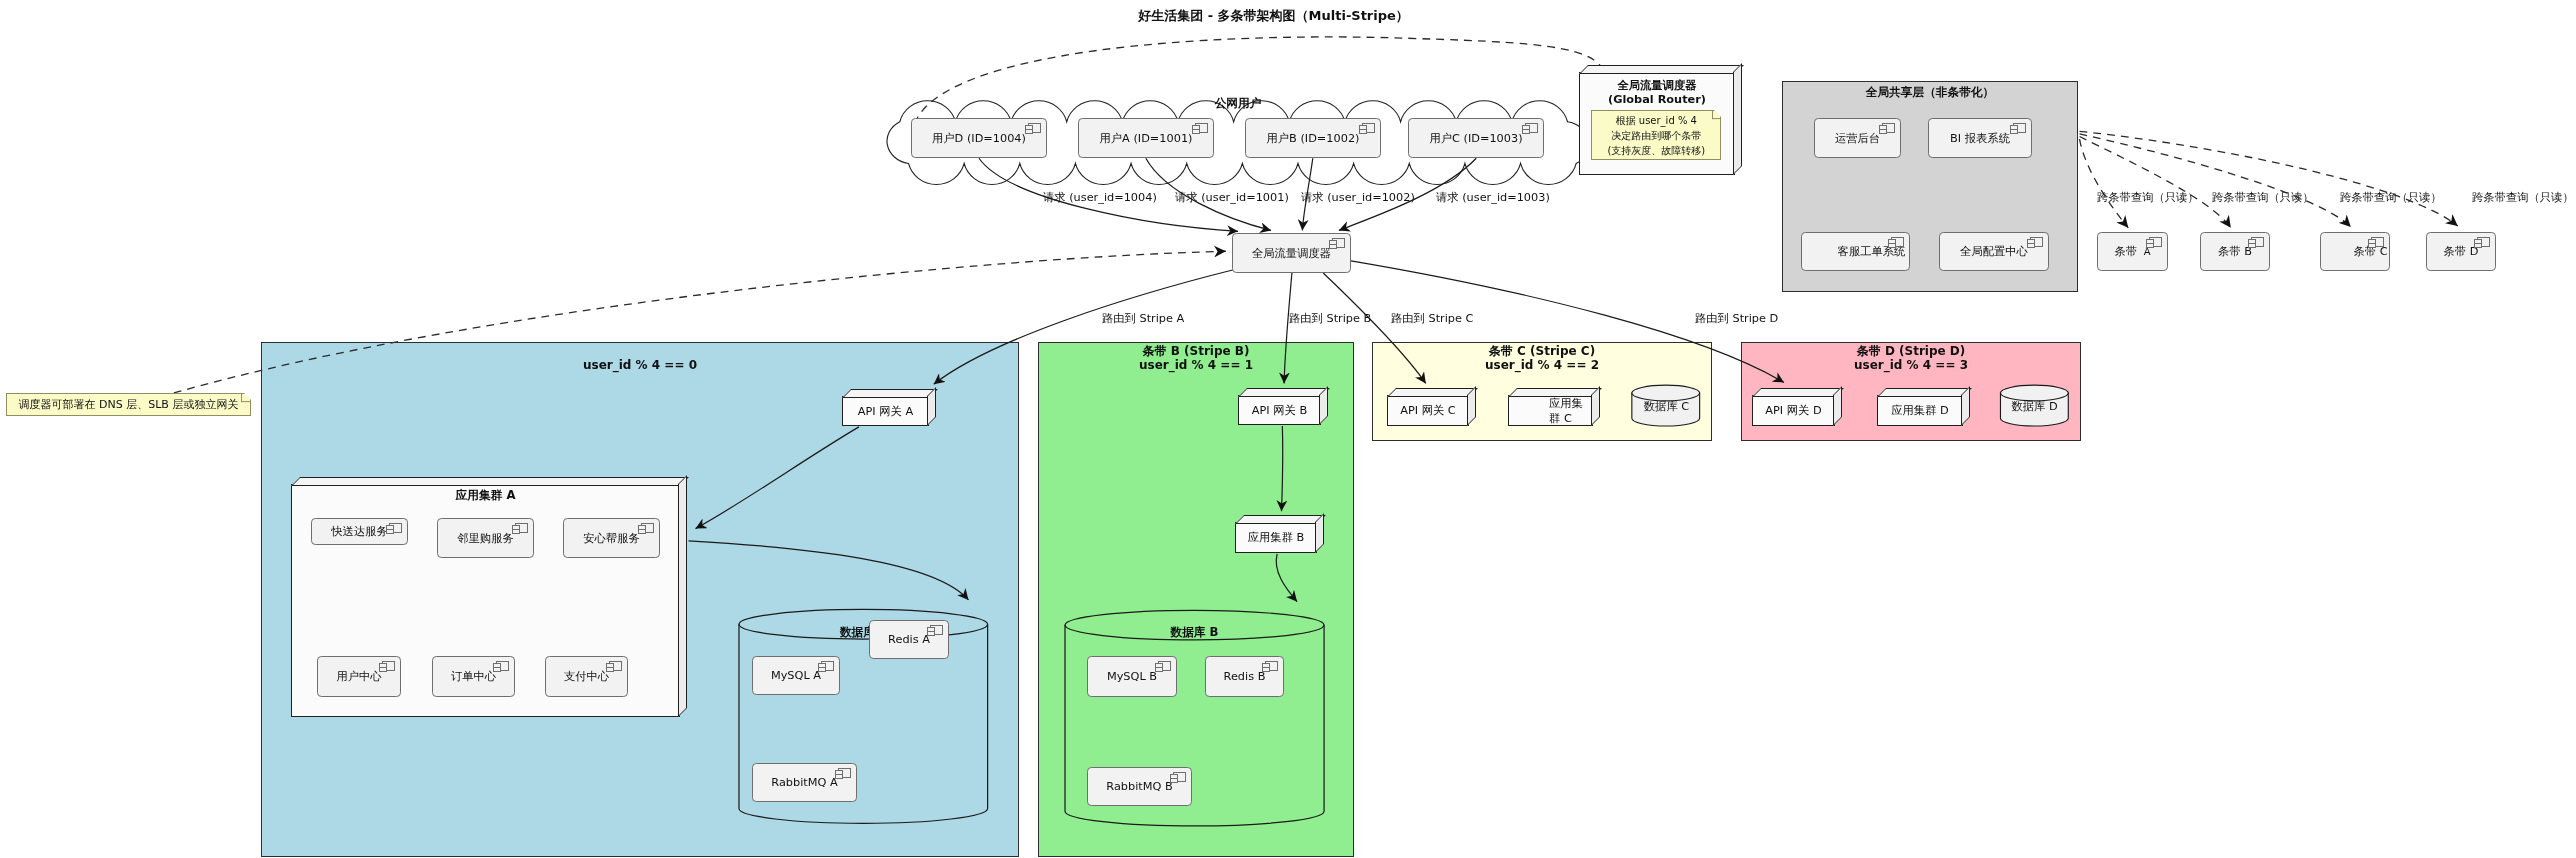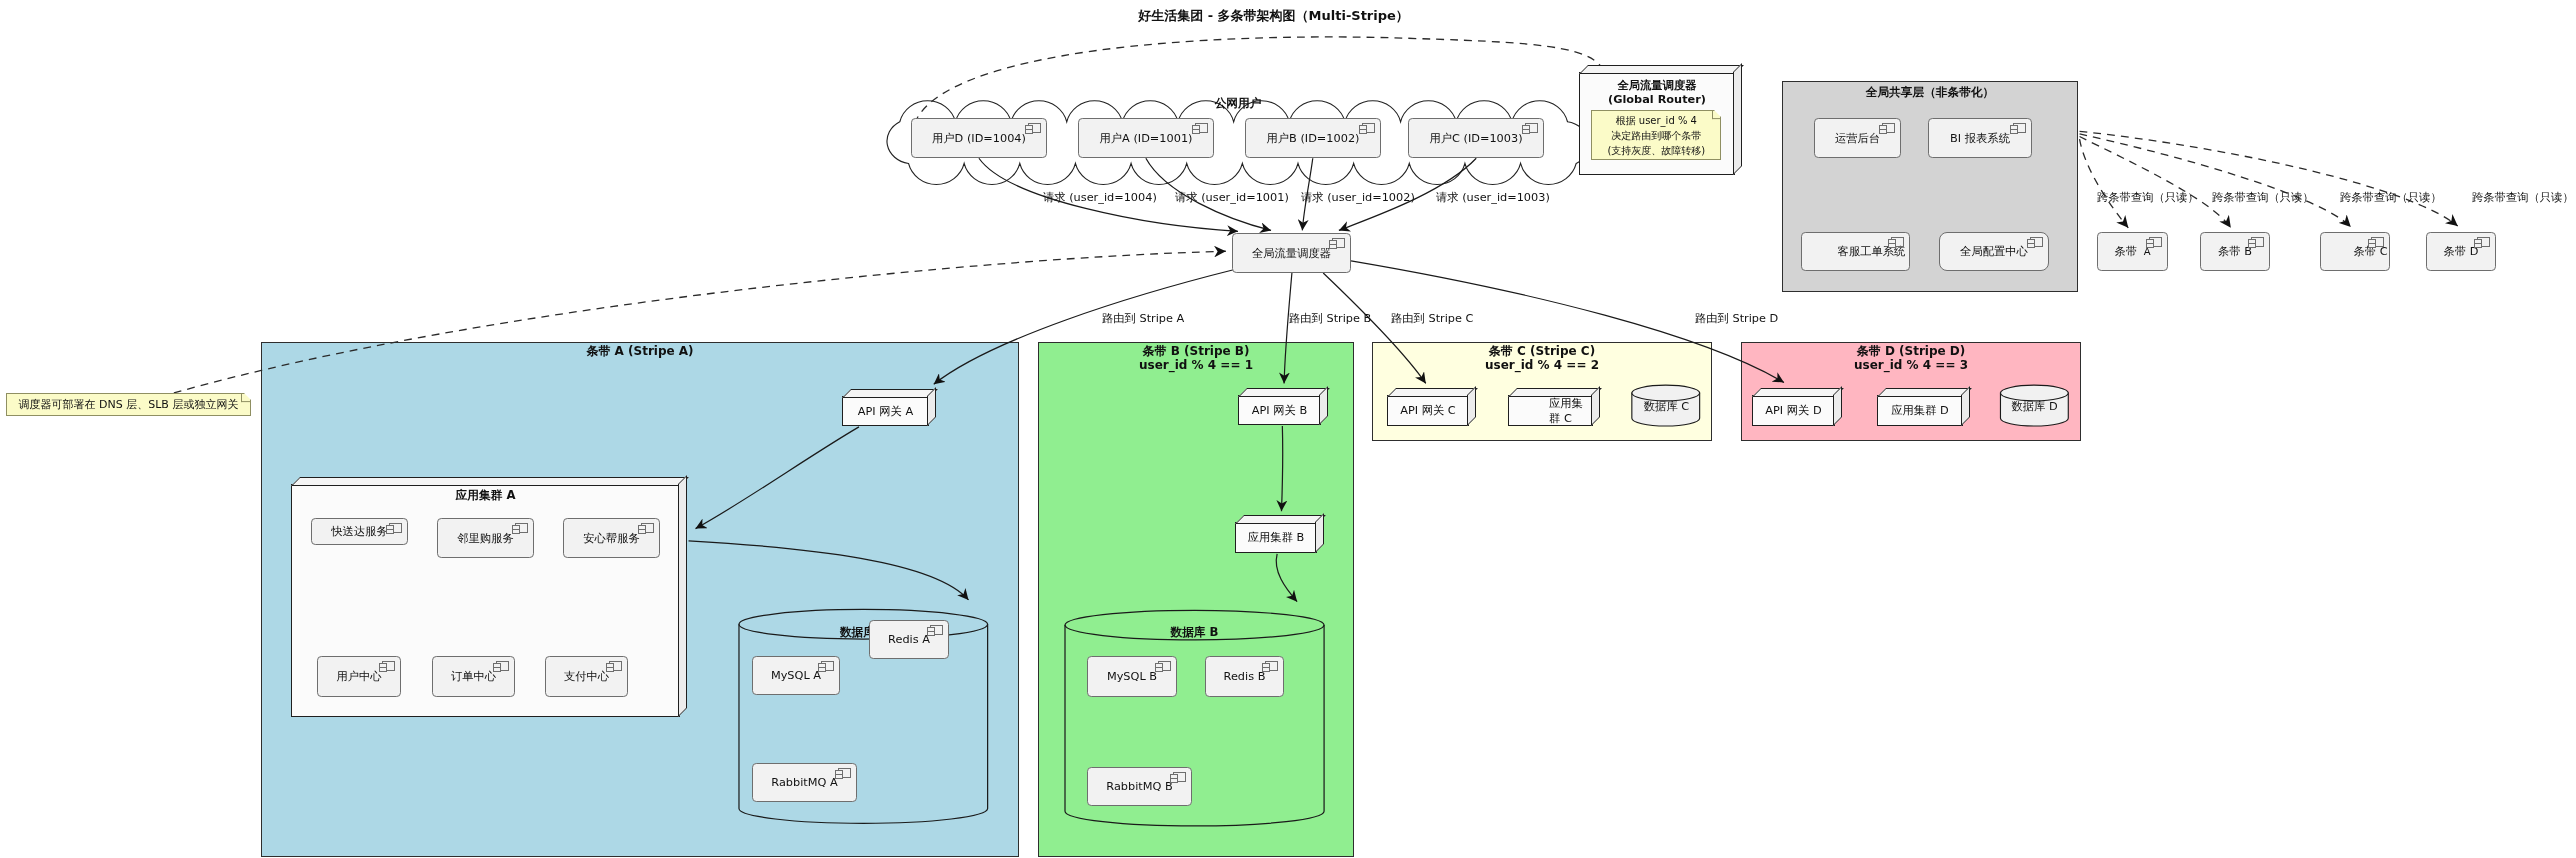--- a/index.html
+++ b/index.html
@@ -145,21 +145,21 @@
       <span>运营后台</span>
     </div>
   <div class="comp" style="left:1928px;top:118px;width:104px;height:40px;">
       <span class="cicon"></span>
       <span>BI 报表系统</span>
     </div>
   <div class="comp" style="left:1801px;top:232px;width:109px;height:39px;padding-left:32px;">
       <span class="cicon"></span>
       <span>客服工单系统</span>
     </div>
-  <div class="comp" style="left:1939px;top:232px;width:110px;height:39px;border-radius:8px;">
+  <div class="comp" style="left:1939px;top:232px;width:110px;height:39px;">
       <span class="cicon"></span>
       <span>全局配置中心</span>
     </div>
 
   <div class="lbl" style="left:2097px;top:192px;">跨条带查询（只读）</div>
   <div class="lbl" style="left:2212px;top:192px;">跨条带查询（只读）</div>
   <div class="lbl" style="left:2340px;top:192px;">跨条带查询（只读）</div>
   <div class="lbl" style="left:2472px;top:192px;">跨条带查询（只读）</div>
   <div class="comp" style="left:2097px;top:232px;width:71px;height:39px;font-family:Liberation Mono, monospace;">
       <span class="cicon"></span>
@@ -185,21 +185,21 @@
 
   <div class="note" style="left: 6px; top: 393px; width: 245px; height: 22.6px; background: rgb(251, 251, 200);">
       <span>调度器可部署在 DNS 层、SLB 层或独立网关</span>
     </div>
 
   <div class="lbl" style="left:1102px;top:313px;">路由到 Stripe A</div>
   <div class="lbl" style="left:1289px;top:313px;">路由到 Stripe B</div>
   <div class="lbl" style="left:1391px;top:313px;">路由到 Stripe C</div>
   <div class="lbl" style="left:1695px;top:313px;">路由到 Stripe D</div>
 
-  <div class="hdr" style="left:261px;top:345px;width:758px;">条带 A (Stripe A)</div>
+  <div class="hdr" style="left:261px;top:359px;width:758px;">user_id % 4 == 0</div>
   <div class="hdr" style="left:1038px;top:345px;width:316px;">条带 B (Stripe B)</div>
   <div class="hdr" style="left:1038px;top:359px;width:316px;">user_id % 4 == 1</div>
   <div class="hdr" style="left:1372px;top:345px;width:340px;">条带 C (Stripe C)</div>
   <div class="hdr" style="left:1372px;top:359px;width:340px;">user_id % 4 == 2</div>
   <div class="hdr" style="left:1741px;top:345px;width:340px;">条带 D (Stripe D)</div>
   <div class="hdr" style="left:1741px;top:359px;width:340px;">user_id % 4 == 3</div>
 
   <div class="n3" style="left:842px;top:396px;width:87px;height:30px;">
       <span>API 网关 A</span>
     </div>

